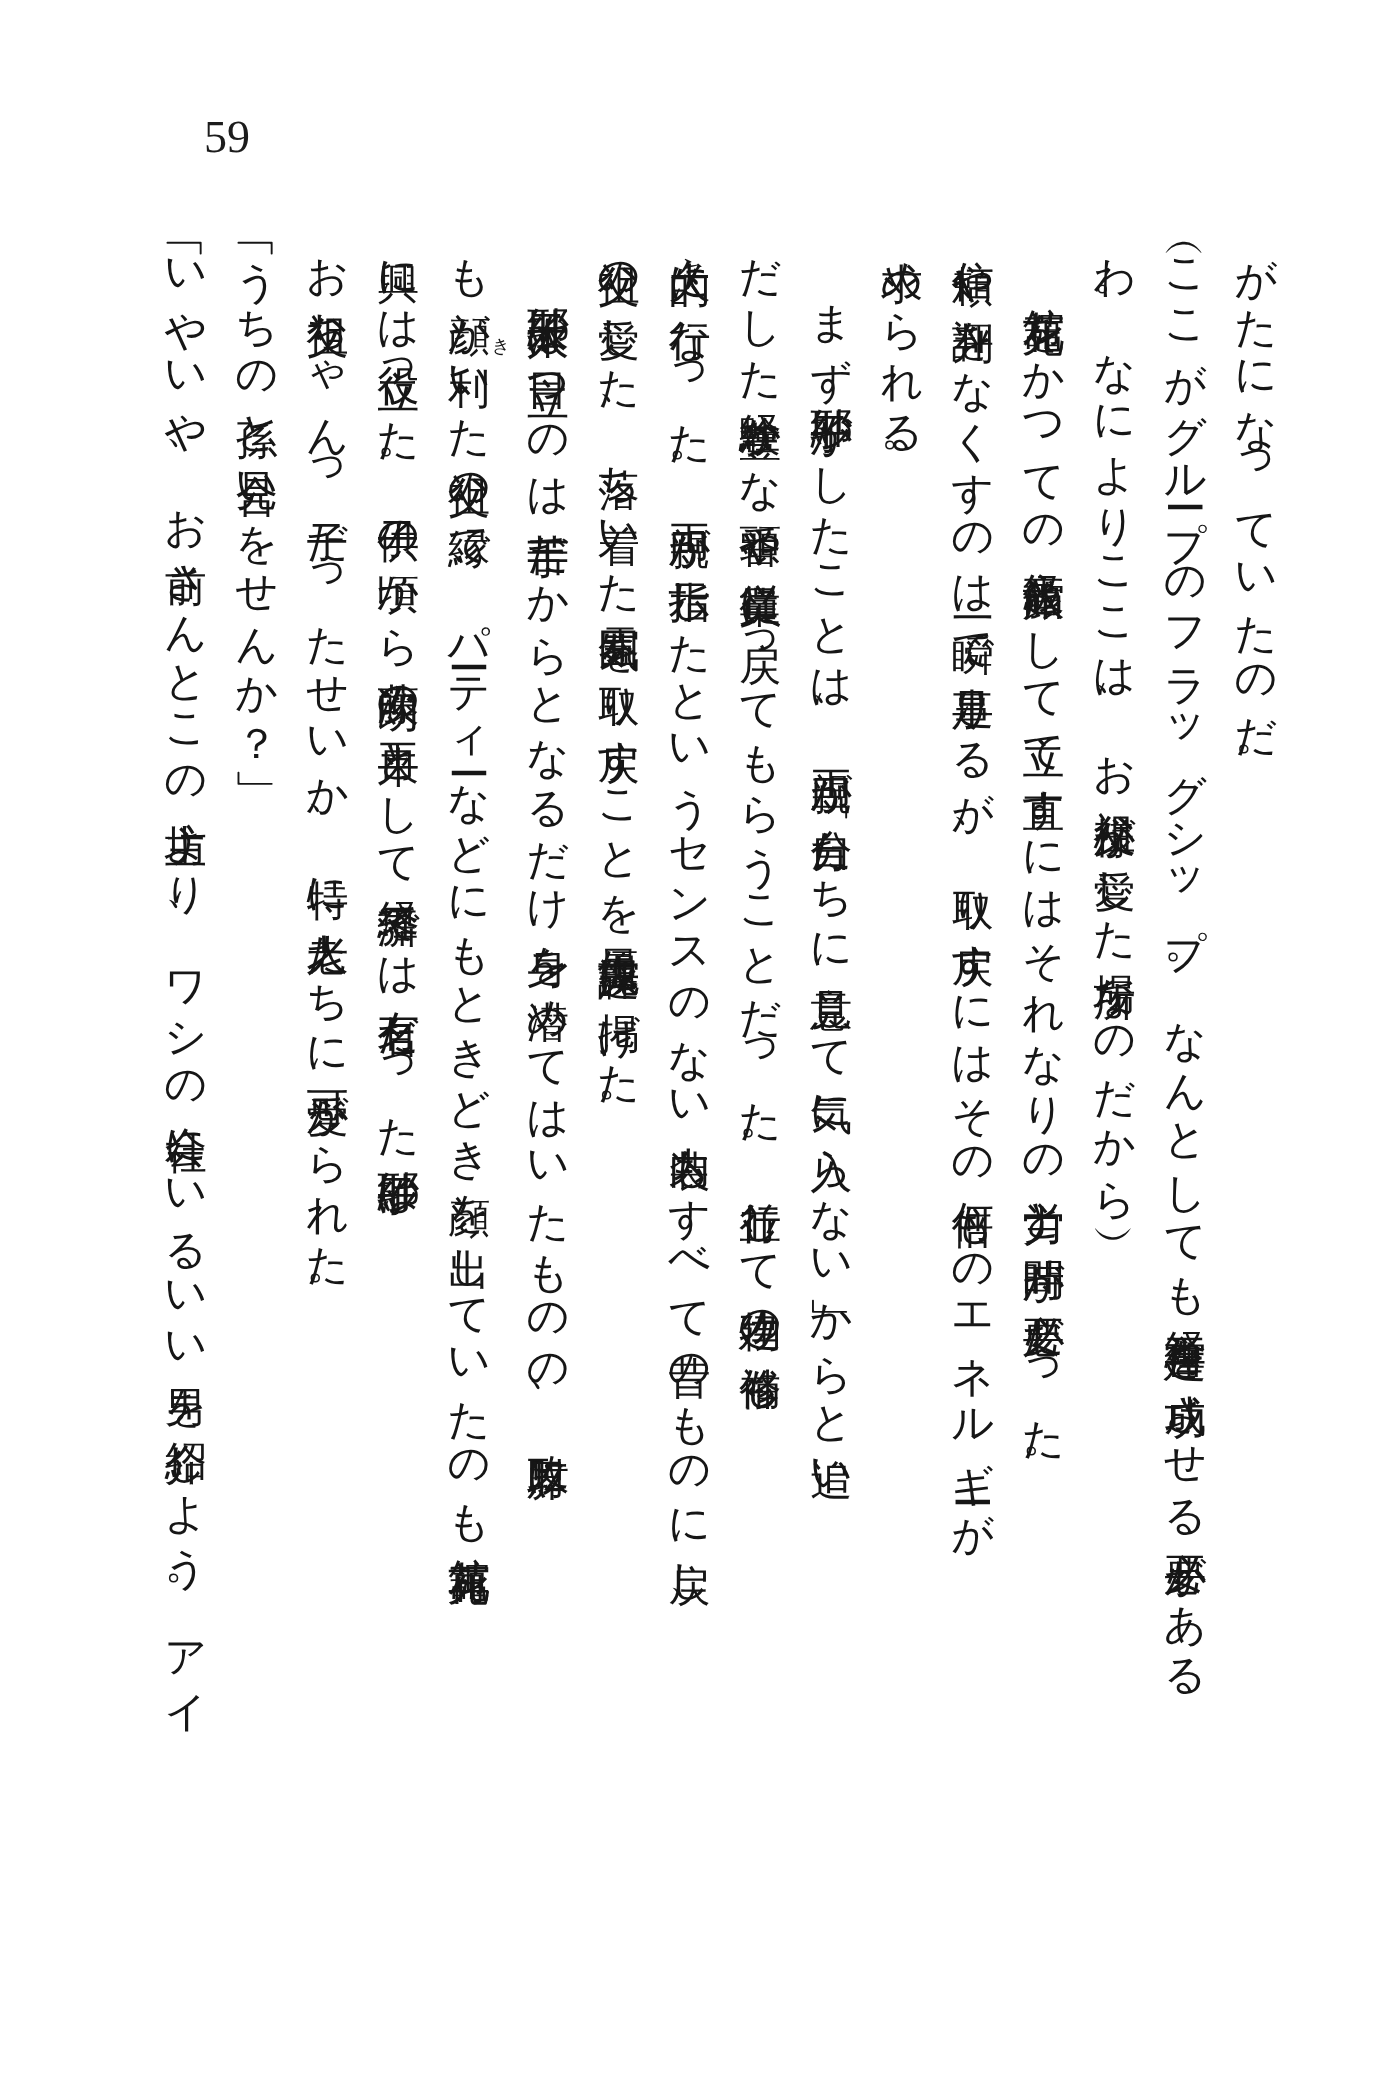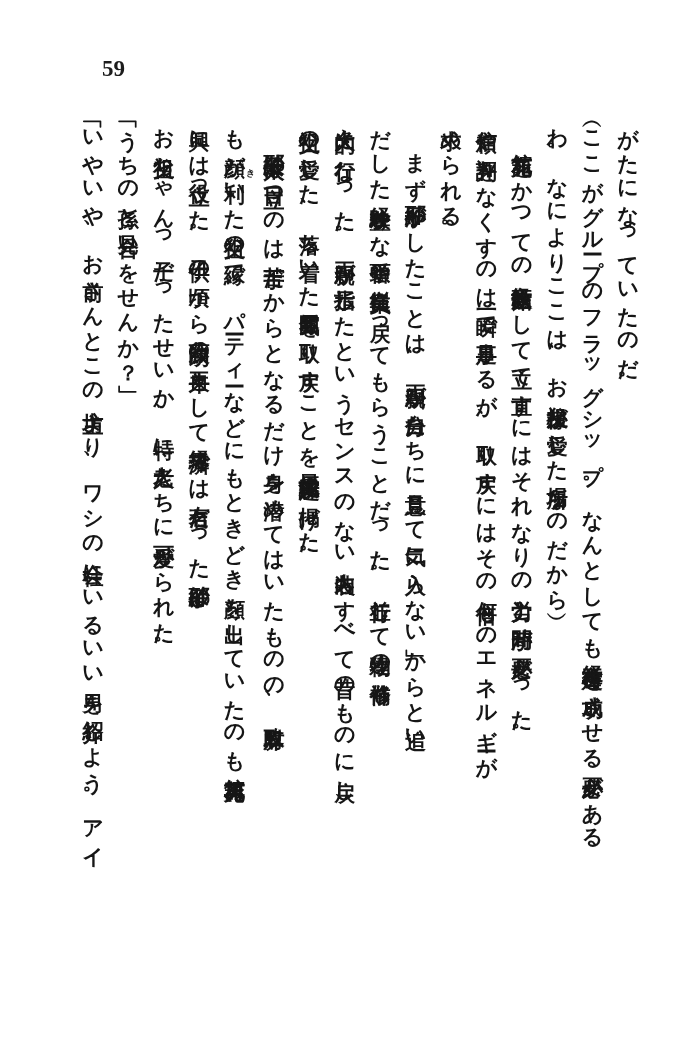--- a/index.html
+++ b/index.html
@@ -7,21 +7,20 @@
     padding: 0;
     background: #ffffff;
   }
   .page {
     position: relative;
     width: 700px;
     height: 1010px;
     background: #ffffff;
     overflow: hidden;
     font-family: "Liberation Serif", "DejaVu Serif", serif;
-    font-weight: bold;
   }
   .page-number {
     position: absolute;
     left: 102px;
     top: 56px;
     font-size: 23px;
     color: #1c1c1c;
     font-family: "Liberation Serif", "DejaVu Serif", serif;
   }
   .text-block {

